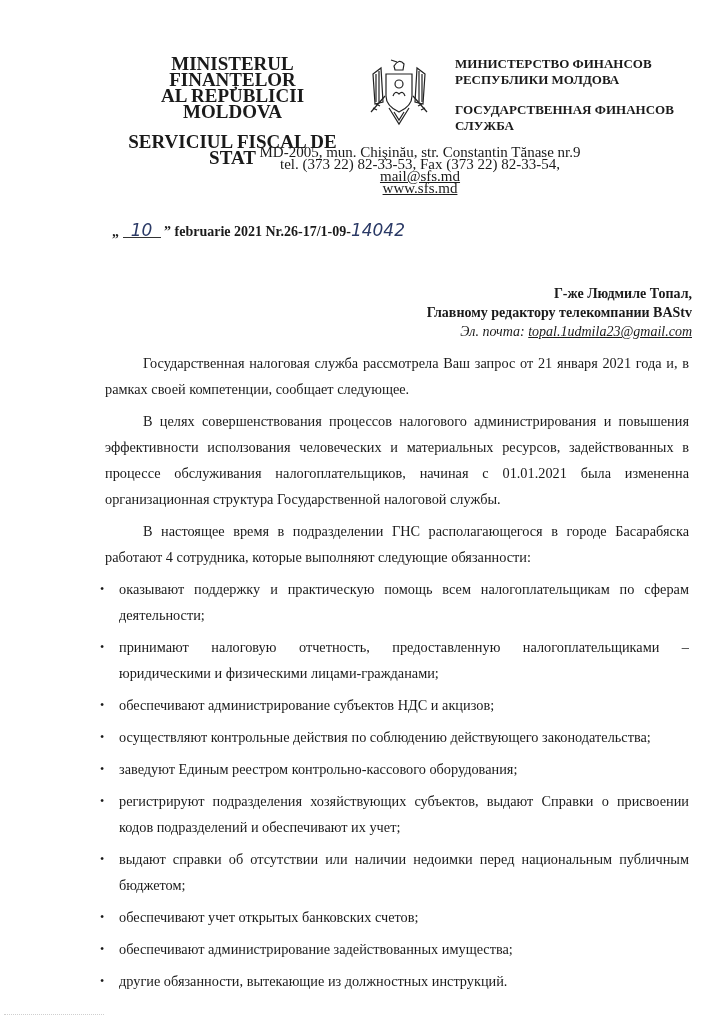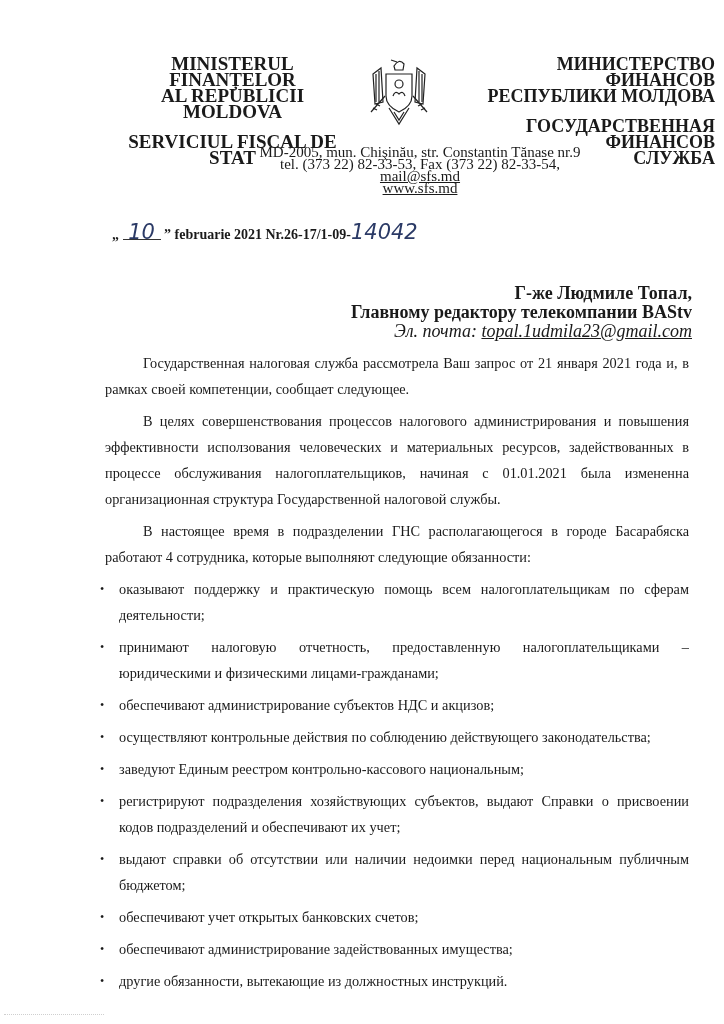--- a/index.html
+++ b/index.html
@@ -24,23 +24,23 @@
       font-weight: bold;
       font-size: 19px;
       line-height: 16px;
     }
     .hdr-left .service { margin-top: 14px; }
     .hdr-right {
       position: absolute;
       left: 455px;
       top: 56px;
       width: 260px;
-      text-align: right;
+      text-align: left;
       font-weight: bold;
-      font-size: 18px;
+      font-size: 13px;
       line-height: 16px;
     }
     .hdr-right .service { margin-top: 14px; }
     .emblem {
       position: absolute;
       left: 367px;
       top: 52px;
       width: 64px;
       height: 80px;
     }
@@ -60,35 +60,35 @@
       top: 220px;
       font-size: 14px;
       font-weight: bold;
       white-space: nowrap;
     }
     .hand {
       font-family: "DejaVu Sans", sans-serif;
       font-style: italic;
       font-weight: normal;
       color: #2b3a66;
-      font-size: 21px;
+      font-size: 17px;
     }
     .hand.day {
       display: inline-block;
       border-bottom: 1px solid #333;
       width: 38px;
       text-align: center;
       line-height: 14px;
     }
     .recipient {
       position: absolute;
       right: 32px;
       top: 284px;
       text-align: right;
-      font-size: 18px;
+      font-size: 14px;
       line-height: 19px;
     }
     .recipient .name, .recipient .role { font-weight: bold; }
     .recipient .email-line { font-style: italic; }
     .recipient .email { text-decoration: underline; }
     .body {
       position: absolute;
       left: 105px;
       top: 350px;
       width: 584px;
@@ -184,21 +184,21 @@
 
 <div class="body">
   <p>Государственная налоговая служба рассмотрела Ваш запрос от 21 января 2021 года и, в рамках своей компетенции, сообщает следующее.</p>
   <p>В целях совершенствования процессов налогового администрирования и повышения эффективности исползования человеческих и материальных ресурсов, задействованных в процессе обслуживания налогоплательщиков, начиная с 01.01.2021 была измененна организационная структура Государственной налоговой службы.</p>
   <p>В настоящее время в подразделении ГНС располагающегося в городе Басарабяска работают 4 сотрудника, которые выполняют следующие обязанности:</p>
   <ul class="duties">
     <li><span class="bullet">•</span><span>оказывают поддержку и практическую помощь всем налогоплательщикам по сферам деятельности;</span></li>
     <li><span class="bullet">•</span><span>принимают налоговую отчетность, предоставленную налогоплательщиками – юридическими и физическими лицами-гражданами;</span></li>
     <li><span class="bullet">•</span><span>обеспечивают администрирование субъектов НДС и акцизов;</span></li>
     <li><span class="bullet">•</span><span>осуществляют контрольные действия по соблюдению действующего законодательства;</span></li>
-    <li><span class="bullet">•</span><span>заведуют Единым реестром контрольно-кассового национальным;</span></li>
+    <li><span class="bullet">•</span><span>заведуют Единым реестром контрольно-кассового оборудования;</span></li>
     <li><span class="bullet">•</span><span>регистрируют подразделения хозяйствующих субъектов, выдают Справки о присвоении кодов подразделений и обеспечивают их учет;</span></li>
     <li><span class="bullet">•</span><span>выдают справки об отсутствии или наличии недоимки перед национальным публичным бюджетом;</span></li>
     <li><span class="bullet">•</span><span>обеспечивают учет открытых банковских счетов;</span></li>
     <li><span class="bullet">•</span><span>обеспечивают администрирование задействованных имущества;</span></li>
     <li><span class="bullet">•</span><span>другие обязанности, вытекающие из должностных инструкций.</span></li>
   </ul>
 </div>
 
 <div class="scan-dots"></div>
 

